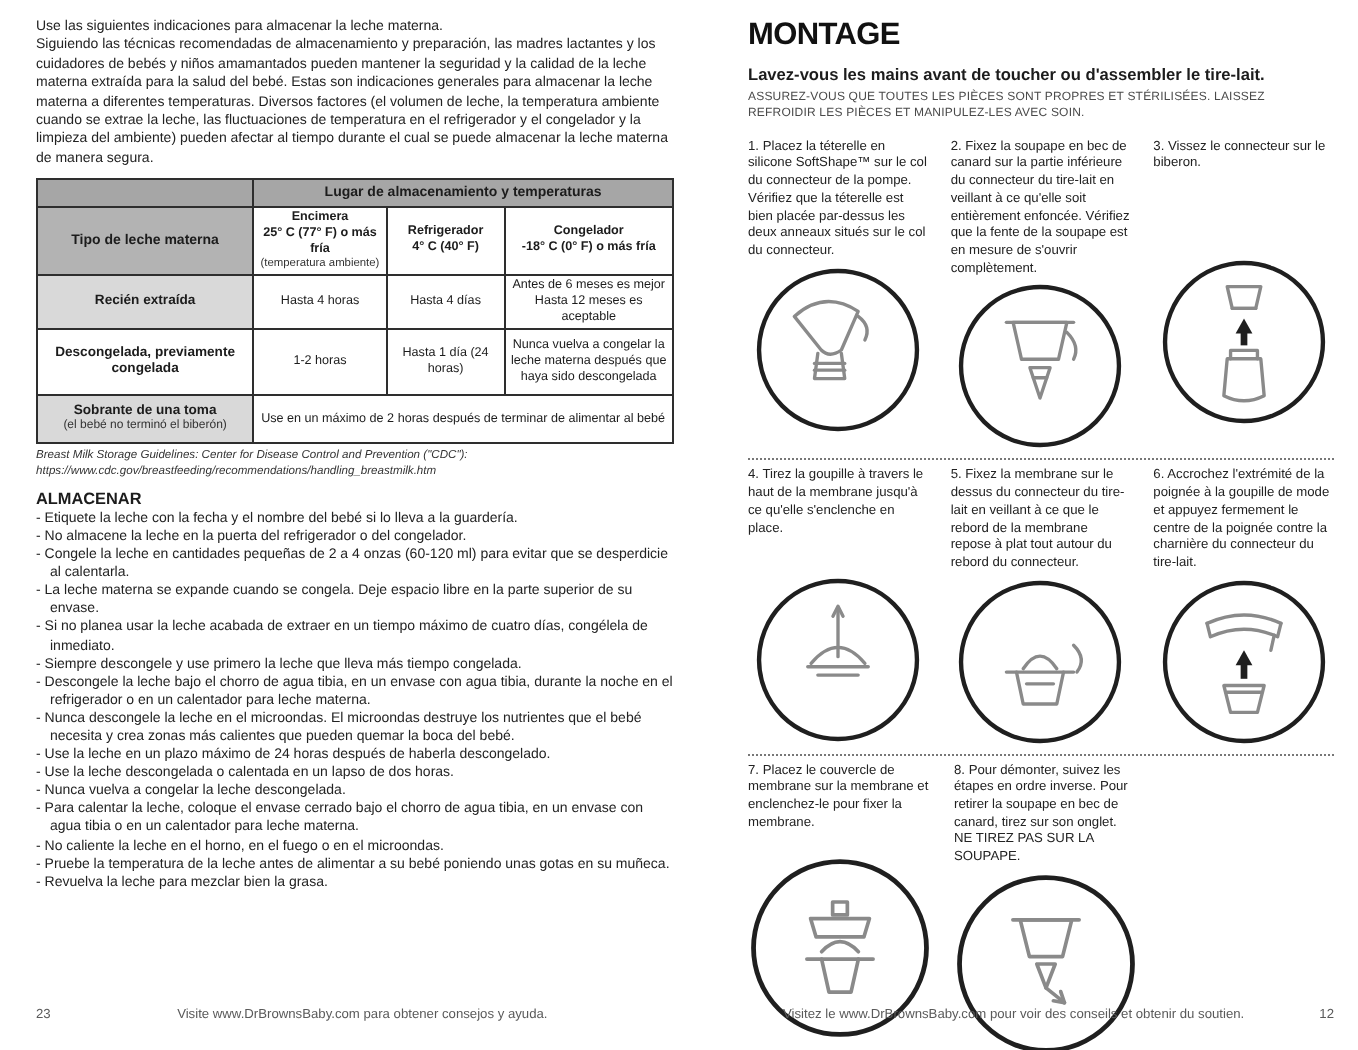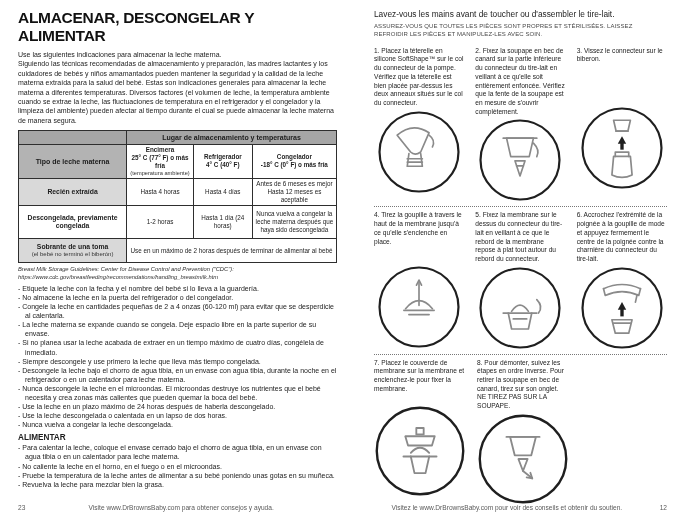--- a/index.html
+++ b/index.html
@@ -4,21 +4,21 @@
 <style>
   html,body{margin:0;padding:0;}
   body{
     width:679px;height:525px;position:relative;background:#ffffff;
     font-family:"Liberation Sans","DejaVu Sans",sans-serif;color:#1c1c1c;
     overflow:hidden;
   }
   
   .page-left{position:absolute;left:18px;top:9px;width:319px;}
   .doc-title{font-size:15.5px;font-weight:700;letter-spacing:-0.3px;margin:0 0 5px 0;color:#111;}
-  .doc-subtitle{font-size:8.3px;font-weight:400;margin:0 0 3px 0;}
+  .doc-subtitle{font-size:8.3px;font-weight:700;margin:0 0 3px 0;}
   .intro{font-size:7px;line-height:1.34;white-space:pre-line;color:#222;margin:0 0 5px 0;}
   table.storage{border-collapse:collapse;width:100%;table-layout:fixed;border:1.6px solid #2e2e2e;}
   table.storage td,table.storage th{border:1.3px solid #2e2e2e;padding:1px 2px;text-align:center;vertical-align:middle;}
   .col-label{width:34%;} .col-enc{width:21%;} .col-ref{width:18.5%;} .col-con{width:26.5%;}
   .cell-corner{height:11px;}
   .cell-spanhead{font-size:7px;font-weight:700;}
   .cell-rowhead{font-size:7px;font-weight:700;}
   .cell-colhead{font-size:6.3px;font-weight:700;line-height:1.25;height:28px;}
   .cell-colhead .temp{display:block;font-weight:700;}
   .cell-colhead .note{display:block;font-weight:400;font-size:5.7px;color:#333;}
@@ -44,21 +44,20 @@
   .footer-left-page,.footer-right-page{position:absolute;top:504px;font-size:6.6px;color:#5a5a5a;}
   .footer-left-page{left:18px;width:319px;display:flex;}
   .footer-right-page{left:354px;width:313px;display:flex;}
   .pageno{flex:0 0 auto;}
   .footer-text{flex:1 1 auto;text-align:center;}
 </style>
 </head>
 <body>
 
 <div class="page-left">
-  <h1 class="doc-title">ALMACENAR, DESCONGELAR Y ALIMENTAR</h1>
   <p class="intro">Use las siguientes indicaciones para almacenar la leche materna.
 Siguiendo las técnicas recomendadas de almacenamiento y preparación, las madres lactantes y los cuidadores de bebés y niños amamantados pueden mantener la seguridad y la calidad de la leche materna extraída para la salud del bebé. Estas son indicaciones generales para almacenar la leche materna a diferentes temperaturas. Diversos factores (el volumen de leche, la temperatura ambiente cuando se extrae la leche, las fluctuaciones de temperatura en el refrigerador y el congelador y la limpieza del ambiente) pueden afectar al tiempo durante el cual se puede almacenar la leche materna de manera segura.</p>
 
   <table class="storage">
     <colgroup>
         <col class="col-label">
         <col class="col-enc">
         <col class="col-ref">
         <col class="col-con">
       </colgroup>
@@ -96,46 +95,47 @@
         </tr>
       </tbody>
   </table>
 
   <p class="citation">
     <span>Breast Milk Storage Guidelines: Center for Disease Control and Prevention ("CDC"):</span><br>
     <span>https://www.cdc.gov/breastfeeding/recommendations/handling_breastmilk.htm</span>
   </p>
 
   <div id="left-sections">
+      <div class="section-h">ALMACENAR</div>
       <ul class="bullets">
         <li>Etiquete la leche con la fecha y el nombre del bebé si lo lleva a la guardería.</li>
         <li>No almacene la leche en la puerta del refrigerador o del congelador.</li>
         <li>Congele la leche en cantidades pequeñas de 2 a 4 onzas (60-120 ml) para evitar que se desperdicie al calentarla.</li>
         <li>La leche materna se expande cuando se congela. Deje espacio libre en la parte superior de su envase.</li>
         <li>Si no planea usar la leche acabada de extraer en un tiempo máximo de cuatro días, congélela de inmediato.</li>
       </ul>
       <ul class="bullets">
         <li>Siempre descongele y use primero la leche que lleva más tiempo congelada.</li>
         <li>Descongele la leche bajo el chorro de agua tibia, en un envase con agua tibia, durante la noche en el refrigerador o en un calentador para leche materna.</li>
         <li>Nunca descongele la leche en el microondas. El microondas destruye los nutrientes que el bebé necesita y crea zonas más calientes que pueden quemar la boca del bebé.</li>
         <li>Use la leche en un plazo máximo de 24 horas después de haberla descongelado.</li>
         <li>Use la leche descongelada o calentada en un lapso de dos horas.</li>
         <li>Nunca vuelva a congelar la leche descongelada.</li>
       </ul>
-      <div class="section-h">ALIMENTAR</div>
       <ul class="bullets">
         <li>Para calentar la leche, coloque el envase cerrado bajo el chorro de agua tibia, en un envase con agua tibia o en un calentador para leche materna.</li>
         <li>No caliente la leche en el horno, en el fuego o en el microondas.</li>
         <li>Pruebe la temperatura de la leche antes de alimentar a su bebé poniendo unas gotas en su muñeca.</li>
         <li>Revuelva la leche para mezclar bien la grasa.</li>
       </ul>
     </div>
 </div>
 
 <div class="page-right">
+  <h1 class="doc-title">MONTAGE</h1>
   <p class="doc-subtitle">Lavez-vous les mains avant de toucher ou d'assembler le tire-lait.</p>
   <p class="note-caps">ASSUREZ-VOUS QUE TOUTES LES PIÈCES SONT PROPRES ET STÉRILISÉES. LAISSEZ REFROIDIR LES PIÈCES ET MANIPULEZ-LES AVEC SOIN.</p>
   <div id="steps-container">
       <div class="steps-row">
         <div class="step">
               <div class="step-text" style="min-height:57px">1. Placez la téterelle en silicone SoftShape™ sur le col du connecteur de la pompe. Vérifiez que la téterelle est bien placée par-dessus les deux anneaux situés sur le col du connecteur.</div>
               <div class="step-fig">
             <svg width="84" height="84" viewBox="0 0 100 100">
       <circle cx="50" cy="50" r="47" fill="none" stroke="#1f1f1f" stroke-width="2.6"></circle>
               <path d="M24 30 Q42 14 62 27 L52 50 Q45 55 40 50 Z" fill="none" stroke="#8a8a8a" stroke-width="2" stroke-linecap="round" stroke-linejoin="round"></path>

